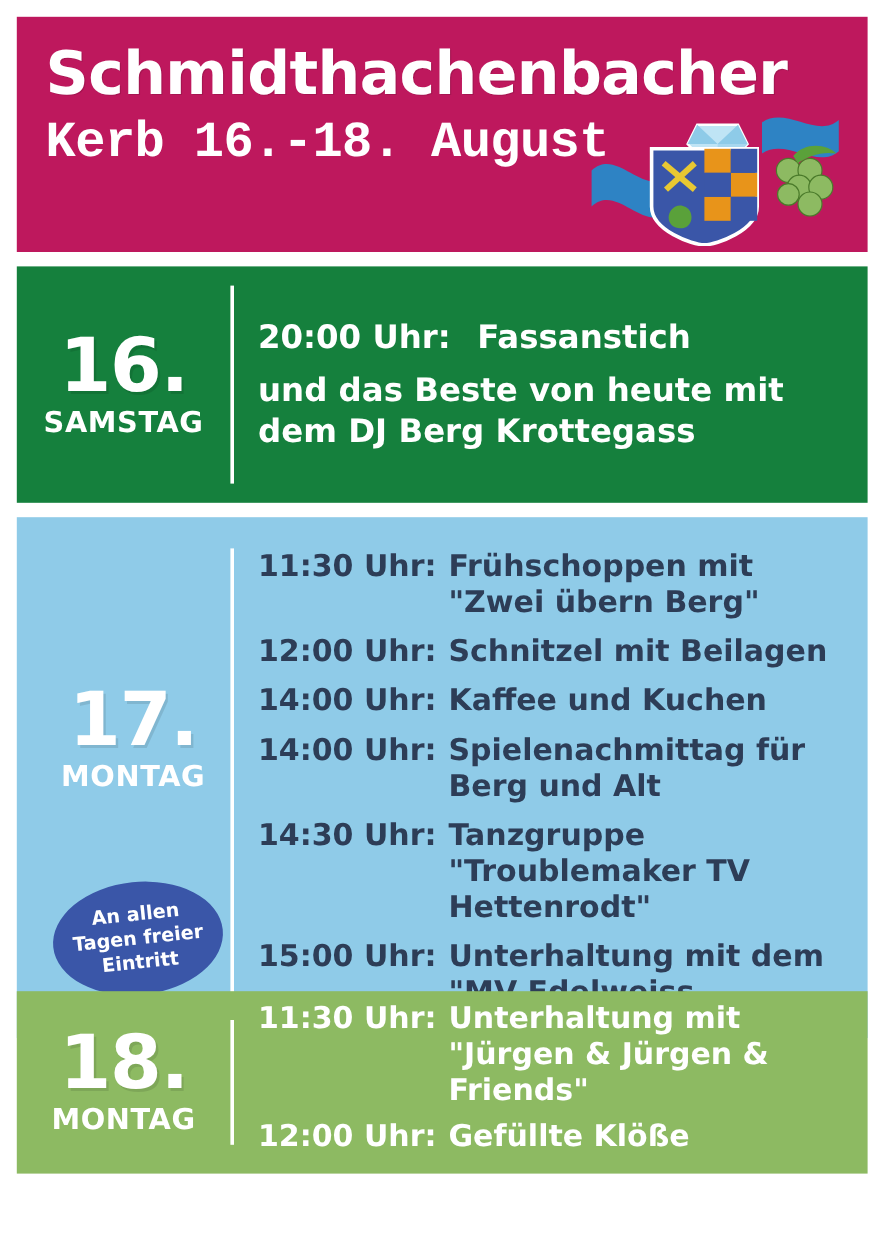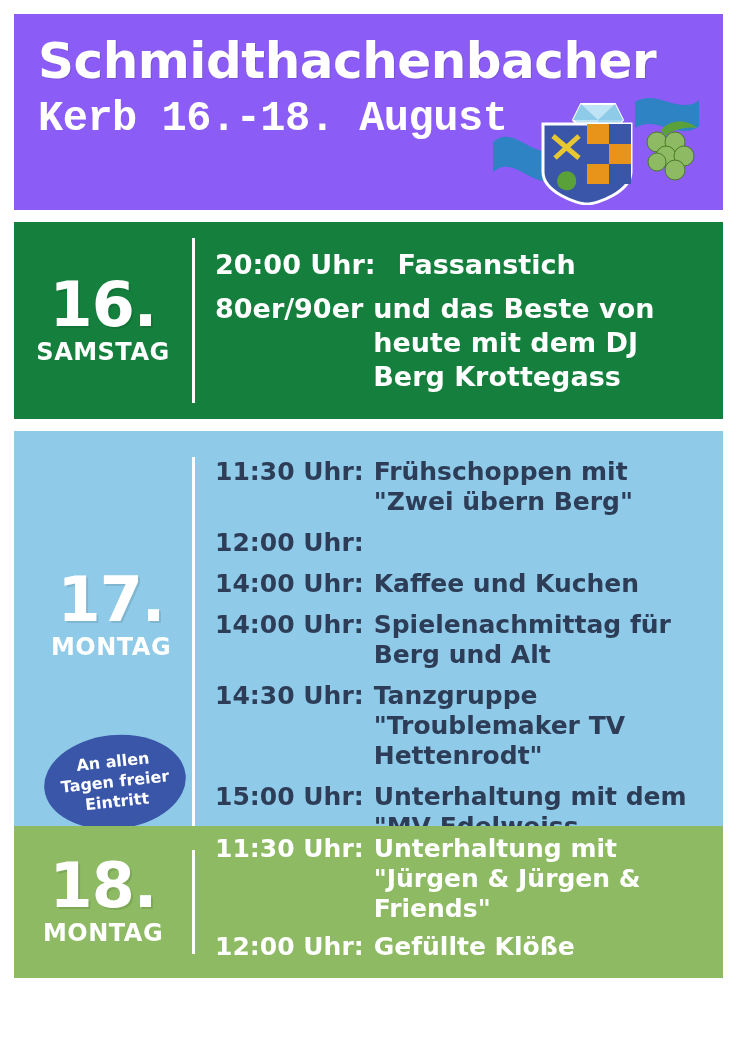--- a/index.html
+++ b/index.html
@@ -21,21 +21,21 @@
     background: #ffffff;
   }
 
   
   .header {
     position: absolute;
     left: 14px;
     top: 14px;
     width: 709px;
     height: 196px;
-    background: #8b5cf6;
+    background: #be185d;
     box-sizing: border-box;
     padding: 18px 20px 0 24px;
     overflow: hidden;
   }
   .header-title {
     color: #ffffff;
     font-family: "DejaVu Sans", sans-serif;
     font-weight: bold;
     font-size: 50px;
     line-height: 58px;
@@ -279,41 +279,41 @@
         <div class="dayname">SAMSTAG</div>
       </div>
     </div>
     <div class="divider"></div>
     <div class="events">
       <div class="event ev1">
         <span class="time">20:00 Uhr:</span>
         <span class="desc">Fassanstich</span>
       </div>
       <div class="event">
-        <span class="time">80er/90er</span>
         <span class="desc">und das Beste von heute mit dem DJ Berg Krottegass</span>
       </div>
     </div>
   </div>
 
   <div class="day-block block-sun">
     <div class="daycol daycol-sun">
       <div class="daycol-sun-inner">
         <div class="daynum">17.</div>
         <div class="dayname">MONTAG</div>
       </div>
     </div>
     <div class="divider"></div>
     <div class="events">
       <div class="event dark-text">
         <span class="time">11:30 Uhr:</span>
         <span class="desc">Frühschoppen mit "Zwei übern Berg"</span>
       </div>
       <div class="event dark-text">
         <span class="time">12:00 Uhr:</span>
+        <span class="desc">Schnitzel mit Beilagen</span>
       </div>
       <div class="event dark-text">
         <span class="time">14:00 Uhr:</span>
         <span class="desc">Kaffee und Kuchen</span>
       </div>
       <div class="event dark-text">
         <span class="time">14:00 Uhr:</span>
         <span class="desc">Spielenachmittag für Berg und Alt</span>
       </div>
       <div class="event dark-text">

